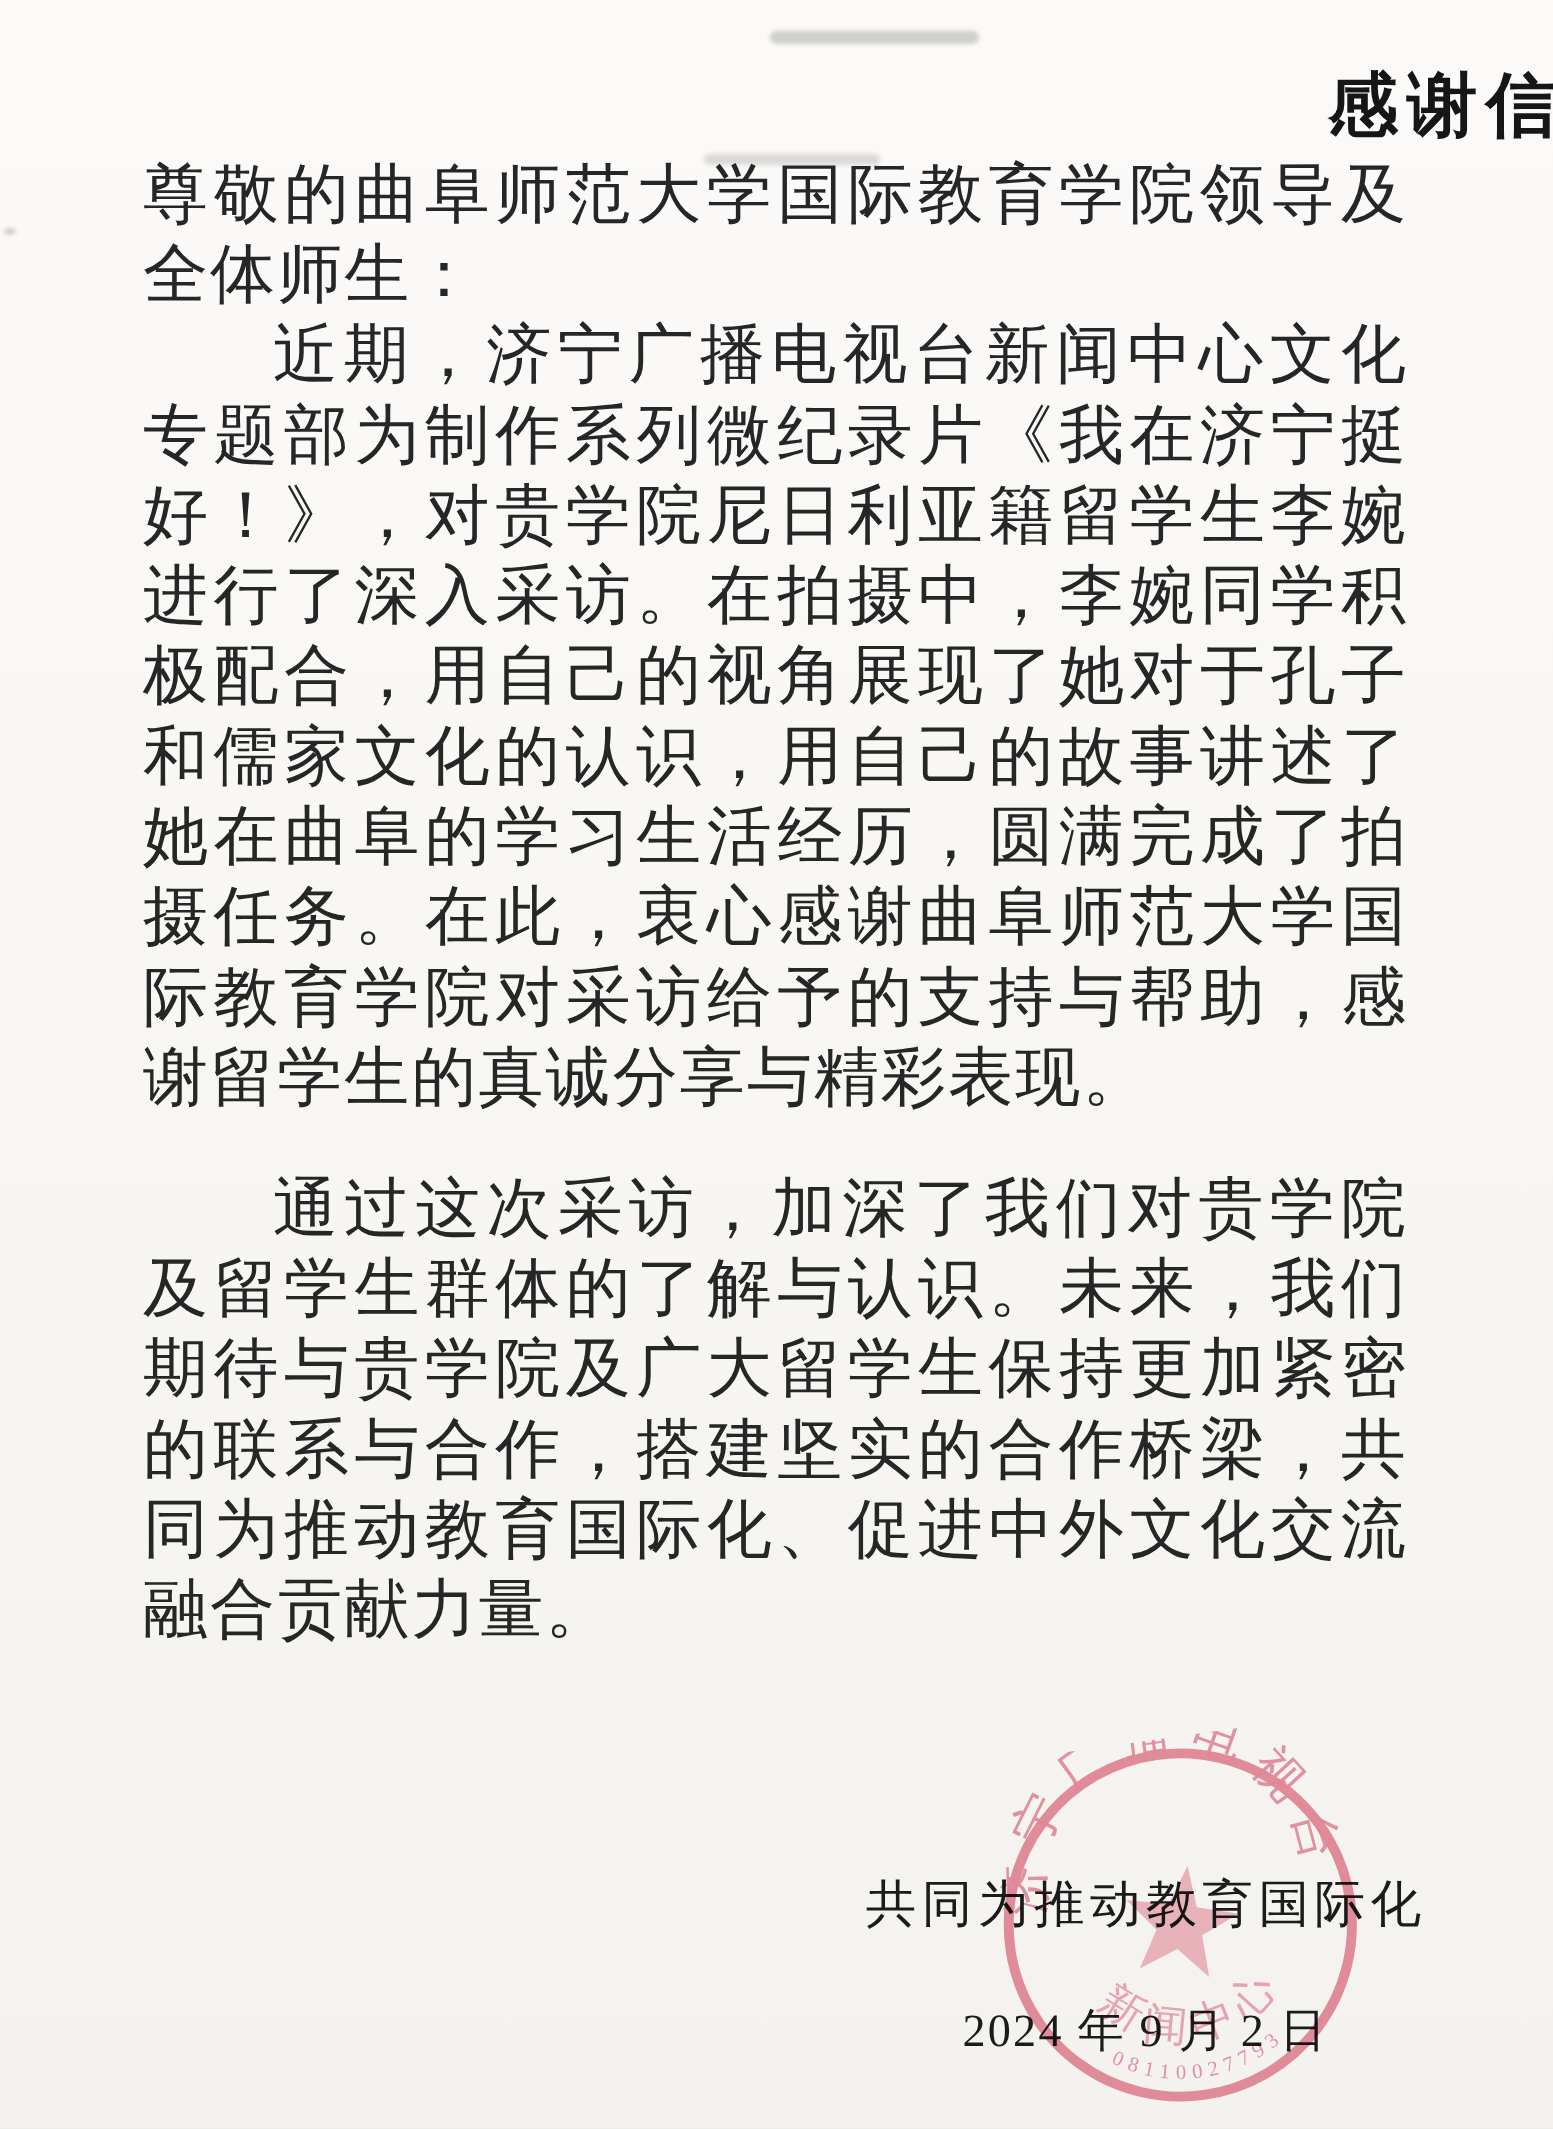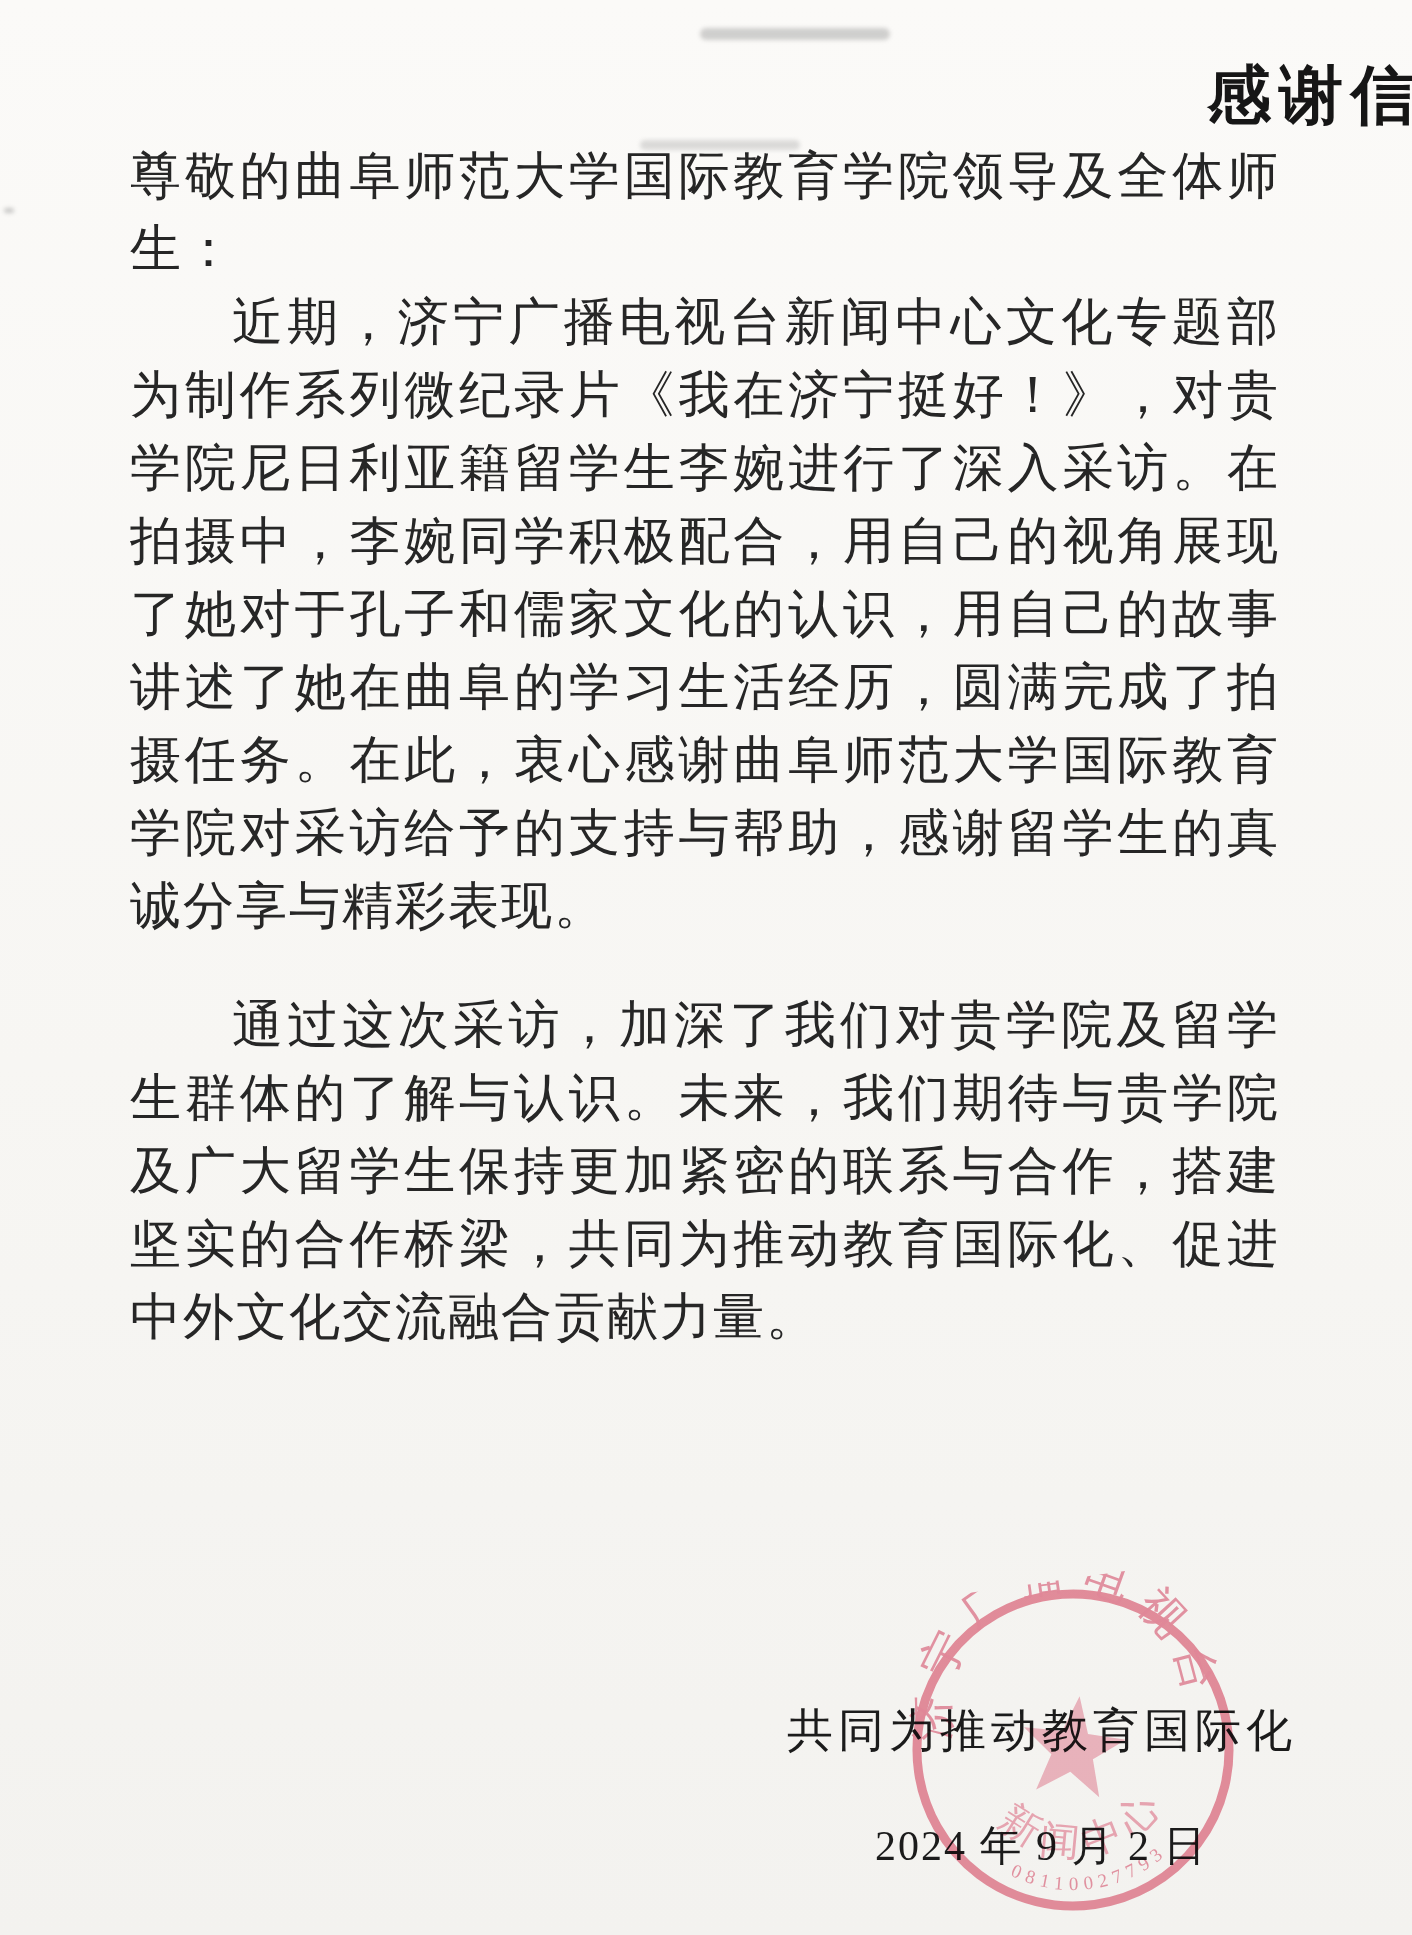--- a/index.html
+++ b/index.html
@@ -23,21 +23,21 @@
     font-weight: 900;
     letter-spacing: 8px;
     color: #161616;
     padding-left: 11px;
   }
   .letter-body {
     position: absolute;
     top: 140px;
     left: 130px;
     width: 1150px;
-    font-size: 51px;
+    font-size: 59px;
     line-height: 73px;
     letter-spacing: 2px;
     text-align: justify;
     color: #262626;
   }
   .letter-body .salutation { margin: 0; }
   .letter-body p.para {
     margin: 0;
     text-indent: 2em;
     word-break: break-all;

